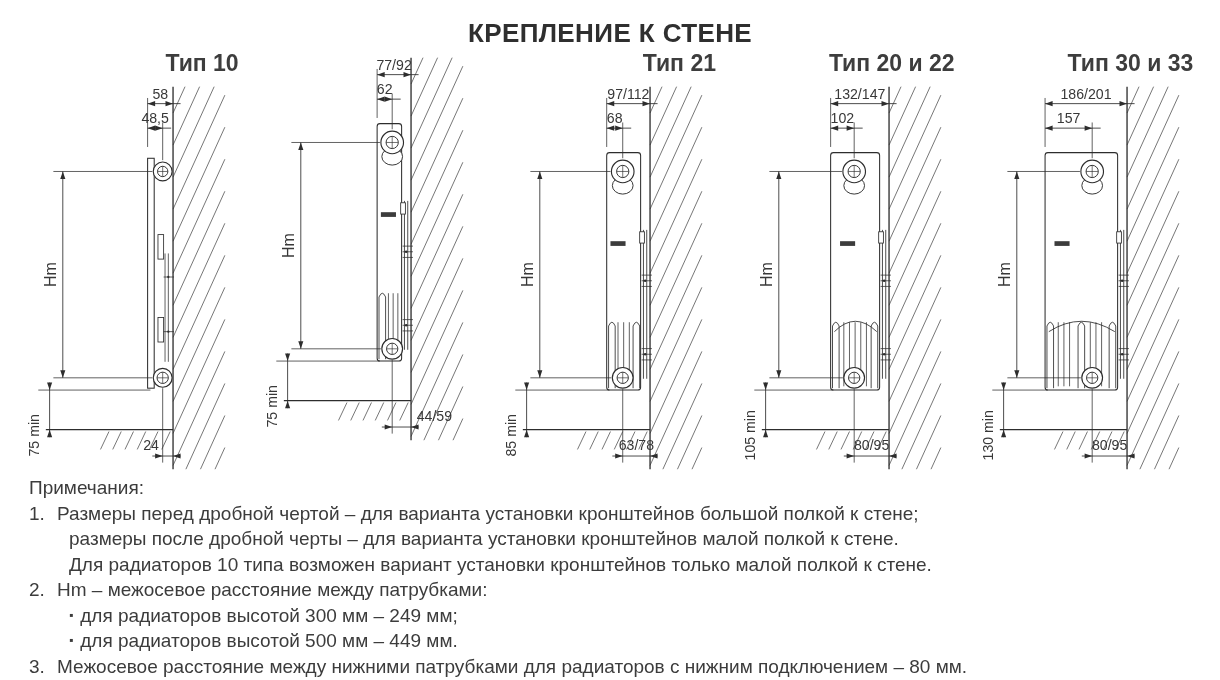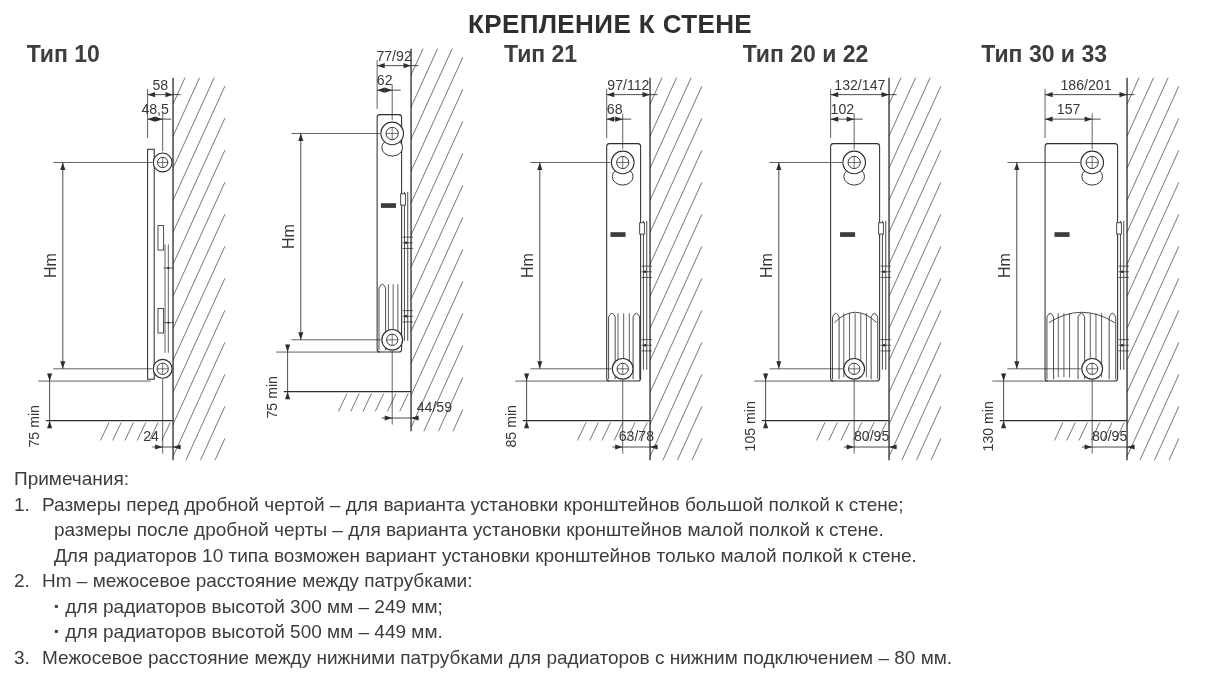--- a/index.html
+++ b/index.html
@@ -1,22 +1,22 @@
 <!DOCTYPE html>
 <html><head>
 <meta charset="utf-8">
 <style>
   html,body{margin:0;padding:0;background:#ffffff;}
   body{width:1220px;height:680px;overflow:hidden;font-family:"Liberation Sans",sans-serif;color:#3a3a3a;}
-  .page-title{text-align:center;font-size:26px;font-weight:700;color:#2f2f2f;padding-top:9px;letter-spacing:.4px;}
+  .page-title{text-align:center;font-size:26px;font-weight:700;color:#2f2f2f;padding-top:18px;letter-spacing:.4px;}
   .diagrams{display:flex;justify-content:space-evenly;align-items:flex-start;margin-top:1px;}
   .col{width:212px;}
-  .caption{text-align:left;font-size:23px;font-weight:600;color:#3d3d3d;height:29px;}
+  .caption{text-align:right;font-size:23px;font-weight:600;color:#3d3d3d;height:29px;}
   svg{display:block;font-family:"Liberation Sans",sans-serif;}
-  .notes{padding:0 0 0 14px;font-size:19px;line-height:25.5px;color:#3c3c3c;}
+  .notes{padding:0 0 0 29px;font-size:19px;line-height:25.5px;color:#3c3c3c;}
   .note-row{display:flex;white-space:nowrap;}
   .note-num{width:28px;flex:none;}
   .note-indent{margin-left:40px;}
   .bullet{font-size:12px;margin-right:7px;line-height:25.5px;}
 </style>
 </head>
 <body>
 
 <div class="page-title">КРЕПЛЕНИЕ К СТЕНЕ</div>
 

